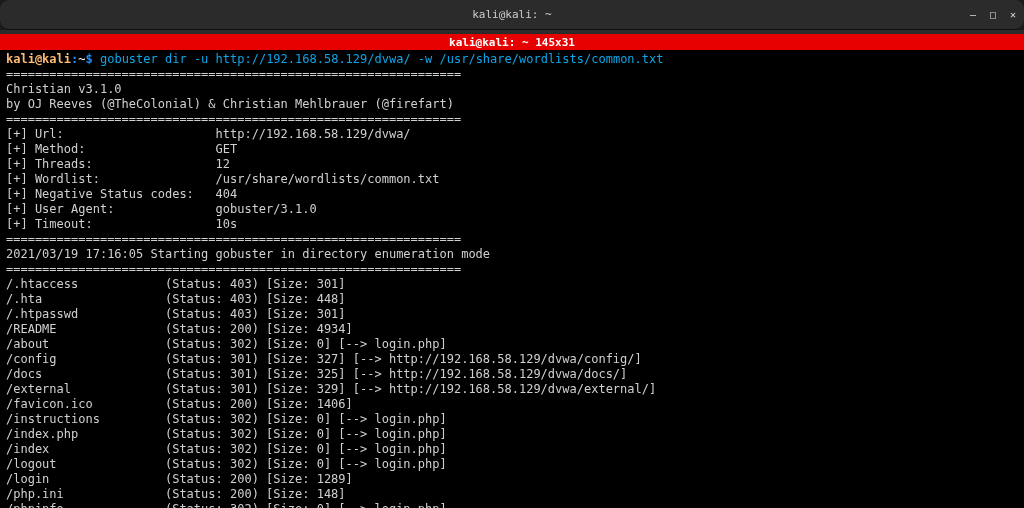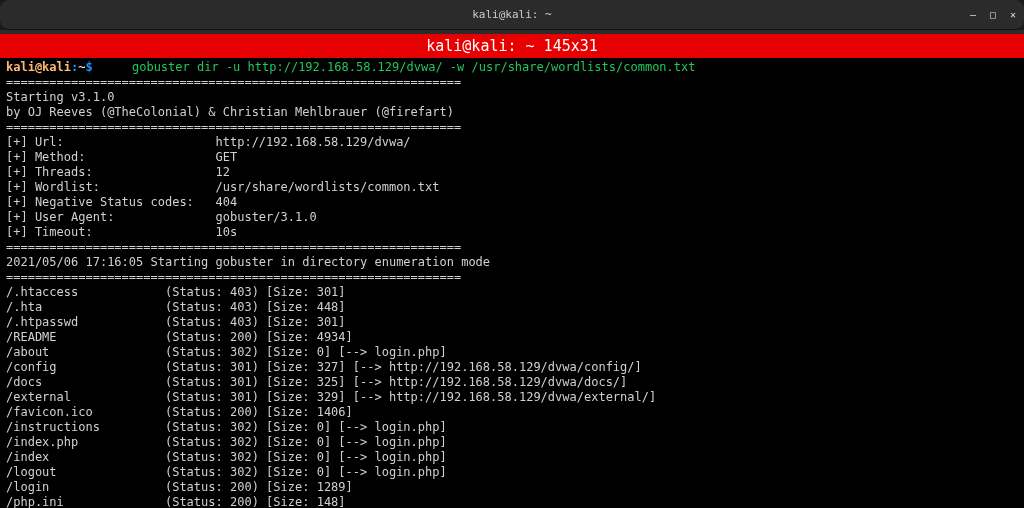--- a/index.html
+++ b/index.html
@@ -40,74 +40,74 @@
     color: #ddd;
     font-size: 10px;
     cursor: pointer;
   }
   .menubar {
     background: #2b2b2b;
     height: 4px;
   }
   .tabbar {
     background: #e60000;
-    height: 24px;
+    height: 16px;
     display: flex;
     align-items: center;
     justify-content: center;
     color: #fff;
-    font-size: 15px;
-    font-weight: normal;
+    font-size: 11px;
+    font-weight: bold;
   }
   .terminal {
     background: #000;
     padding: 2px 6px;
     line-height: 1.25;
     white-space: pre;
     font-size: 12px;
     height: calc(508px - 22px - 4px - 16px);
     overflow: hidden;
   }
   .prompt-user { color: #fdba74; font-weight: bold; }
   .prompt-sep  { color: #1e90ff; font-weight: bold; }
   .prompt-path { color: #fff; }
   .prompt-end  { color: #1e90ff; font-weight: bold; }
-  .cmd { color: #22c55e; margin-left: 32px; }
+  .cmd { color: #0ea5e9; }
   .out { color: #d0d0d0; }
 </style>
 </head>
 <body>
 
 <div class="titlebar">
   <span>kali@kali: ~</span>
   <div class="titlebar-controls">
     <div class="win-btn">–</div>
     <div class="win-btn">□</div>
     <div class="win-btn">✕</div>
   </div>
 </div>
 <div class="menubar"></div>
 <div class="tabbar">
   <span>kali@kali: ~ 145x31</span>
 </div>
 
 <div class="terminal"><span class="prompt-user">kali@kali</span><span class="prompt-sep">:</span><span class="prompt-path">~</span><span class="prompt-end">$</span> <span class="cmd">gobuster dir -u http://192.168.58.129/dvwa/ -w /usr/share/wordlists/common.txt</span>
 <span class="out">===============================================================</span>
-<span class="out">Starting v3.1.0</span>
+<span class="out">Christian v3.1.0</span>
 <span class="out">by OJ Reeves (@TheColonial) &amp; Christian Mehlbrauer (@firefart)</span>
 <span class="out">===============================================================</span>
 <span class="out">[+] Url:                     http://192.168.58.129/dvwa/</span>
 <span class="out">[+] Method:                  GET</span>
 <span class="out">[+] Threads:                 12</span>
 <span class="out">[+] Wordlist:                /usr/share/wordlists/common.txt</span>
 <span class="out">[+] Negative Status codes:   404</span>
 <span class="out">[+] User Agent:              gobuster/3.1.0</span>
 <span class="out">[+] Timeout:                 10s</span>
 <span class="out">===============================================================</span>
-<span class="out">2021/05/06 17:16:05 Starting gobuster in directory enumeration mode</span>
+<span class="out">2021/03/19 17:16:05 Starting gobuster in directory enumeration mode</span>
 <span class="out">===============================================================</span>
 <span class="out">/.htaccess            (Status: 403) [Size: 301]</span>
 <span class="out">/.hta                 (Status: 403) [Size: 448]</span>
 <span class="out">/.htpasswd            (Status: 403) [Size: 301]</span>
 <span class="out">/README               (Status: 200) [Size: 4934]</span>
 <span class="out">/about                (Status: 302) [Size: 0] [--&gt; login.php]</span>
 <span class="out">/config               (Status: 301) [Size: 327] [--&gt; http://192.168.58.129/dvwa/config/]</span>
 <span class="out">/docs                 (Status: 301) [Size: 325] [--&gt; http://192.168.58.129/dvwa/docs/]</span>
 <span class="out">/external             (Status: 301) [Size: 329] [--&gt; http://192.168.58.129/dvwa/external/]</span>
 <span class="out">/favicon.ico          (Status: 200) [Size: 1406]</span>

